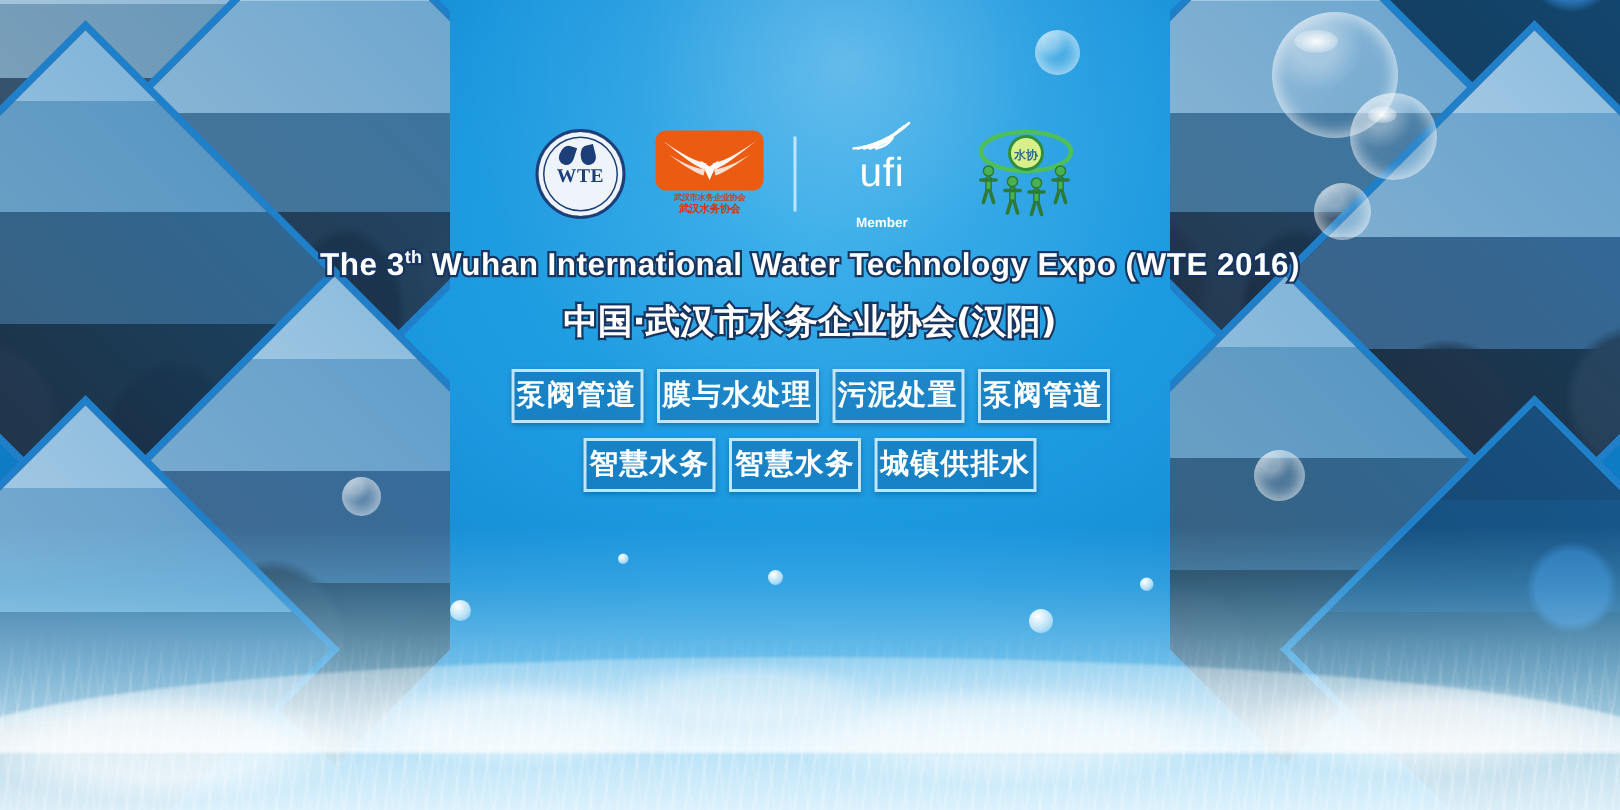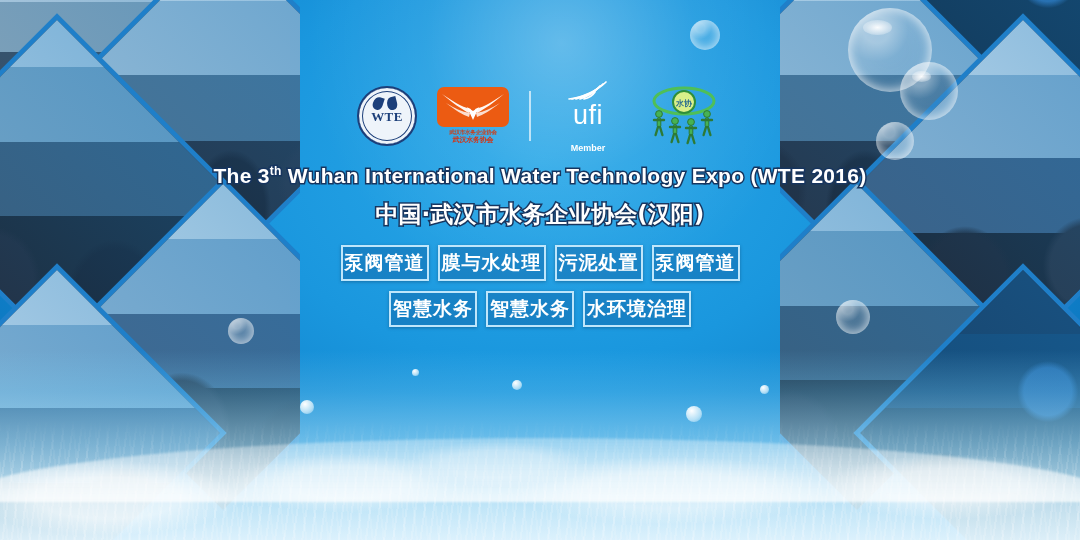--- a/index.html
+++ b/index.html
@@ -363,18 +363,18 @@
     <div id="tags">
       <div class="tag-row">
         <div class="tag">泵阀管道</div>
         <div class="tag">膜与水处理</div>
         <div class="tag">污泥处置</div>
         <div class="tag">泵阀管道</div>
       </div>
       <div class="tag-row">
         <div class="tag">智慧水务</div>
         <div class="tag">智慧水务</div>
-        <div class="tag">水环境治理</div>
+        <div class="tag">城镇供排水</div>
       </div>
     </div>
 
   </div>
 </div>
 
 </body></html>

